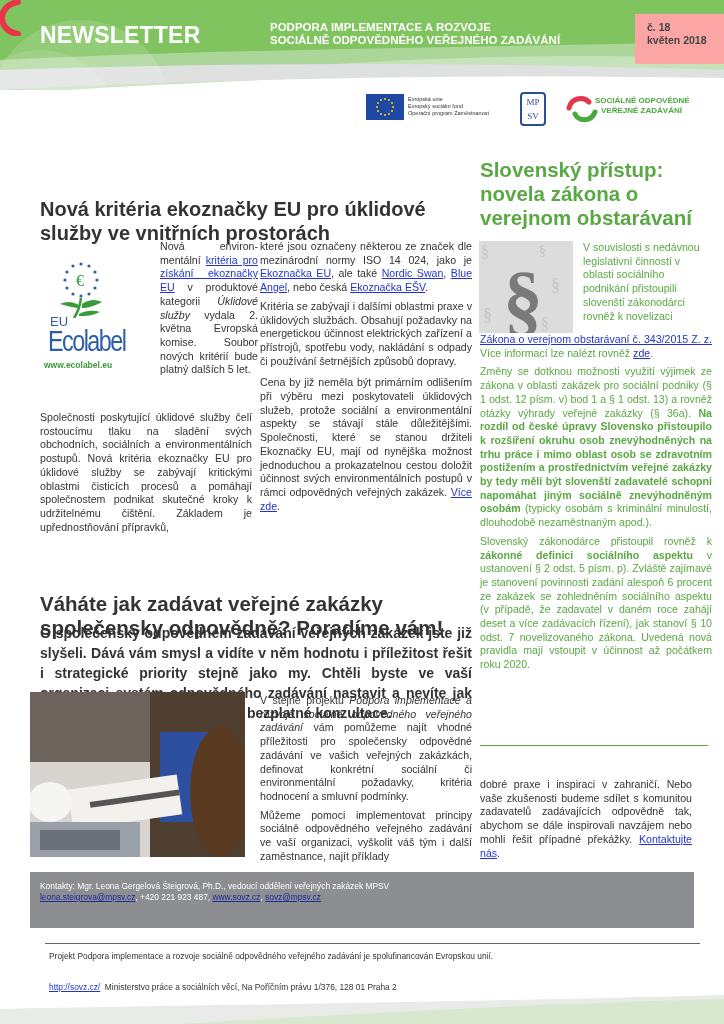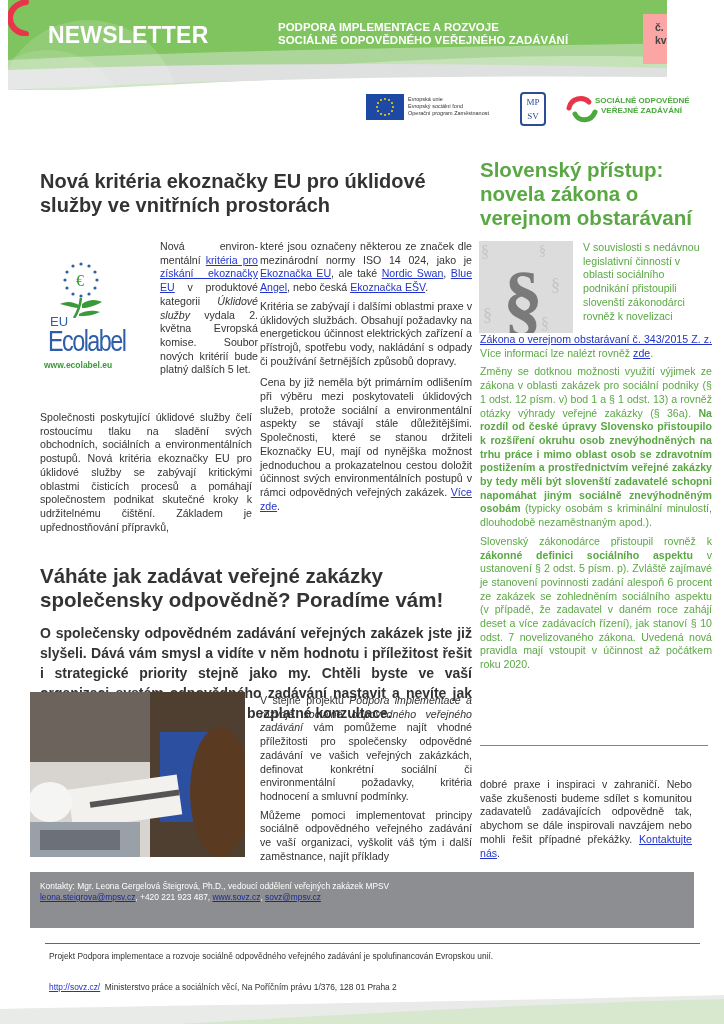--- a/index.html
+++ b/index.html
@@ -1,33 +1,33 @@
 <!DOCTYPE html>
 <html><head>
 <meta charset="utf-8">
 <style>
   * { box-sizing: border-box; margin: 0; padding: 0; }
   html, body { width: 724px; height: 1024px; background: #ffffff; overflow: hidden; }
   body { position: relative; font-family: "Liberation Sans", sans-serif; color: #333; }
 
-  .header { position: absolute; left: 8px; top: 0; width: 659px; height: 90px; overflow: hidden; }
+  .header { position: absolute; left: 0; top: 0; width: 724px; height: 90px; overflow: hidden; }
   .header svg { position: absolute; left: 0; top: 0; }
   .nl-title { position: absolute; left: 40px; top: 22px; font-size: 23px; font-weight: bold; color: #fff; letter-spacing: 0.2px; }
   .proj-mark { position: absolute; left: 242px; top: 18px; width: 22px; height: 36px; }
   .proj-title { position: absolute; left: 270px; top: 21px; font-size: 11.5px; line-height: 13px; color: #fff; font-weight: bold; }
   .issue-box { position: absolute; left: 635px; top: 14px; width: 89px; height: 50px; background: #fca5a5; padding: 7px 0 0 12px; font-size: 10.5px; line-height: 13px; color: #444; font-weight: bold; }
 
   .logos { position: absolute; top: 92px; left: 360px; height: 36px; width: 364px; }
   .eu-flag { position: absolute; left: 6px; top: 2px; width: 38px; height: 26px; background: #1d49a5; }
   .eu-text { position: absolute; left: 48px; top: 4px; font-size: 5.5px; line-height: 7px; color: #333; }
   .mpsv { position: absolute; left: 160px; top: 0; width: 26px; height: 34px; border: 2px solid #2b4c96; border-radius: 4px; background: #fff; color: #2b4c96; font-family: "Liberation Serif", serif; font-size: 9px; line-height: 14px; text-align: center; font-weight: normal; padding-top: 1px; }
   .sovz-logo { position: absolute; left: 205px; top: 2px; width: 40px; height: 30px; }
   .sovz-text { position: absolute; left: 235px; top: 4px; font-size: 8px; line-height: 10px; color: #4aa83d; font-weight: bold; }
 
-  h1 { position: absolute; font-size: 20px; line-height: 24px; font-weight: bold; color: #333; }
+  h1 { position: absolute; font-size: 20px; line-height: 24px; font-weight: bold; color: #333; margin-top: 28px; }
   .a1-title { left: 40px; top: 169px; width: 430px; }
   .txt { position: absolute; font-size: 10.6px; line-height: 13.7px; color: #333; text-align: justify; hyphens: manual; }
   .txt p { margin-bottom: 5px; }
   a, .lnk { color: #2233cc; text-decoration: underline; cursor: pointer; }
 
   .ecolabel { position: absolute; left: 44px; top: 258px; width: 75px; height: 115px; }
   .eco-eu { position: absolute; left: 6px; top: 56px; font-size: 13px; color: #2f5ea8; }
   .eco-name { position: absolute; left: 4px; top: 68px; font-family: "Liberation Sans Narrow", "Liberation Sans", sans-serif; font-size: 30px; line-height: 30px; color: #2f5ea8; letter-spacing: -2px; transform: scaleX(0.78); transform-origin: left; }
   .eco-url { position: absolute; left: 0; top: 102px; font-size: 8.5px; font-weight: bold; color: #3a9a3a; white-space: nowrap; }
 

